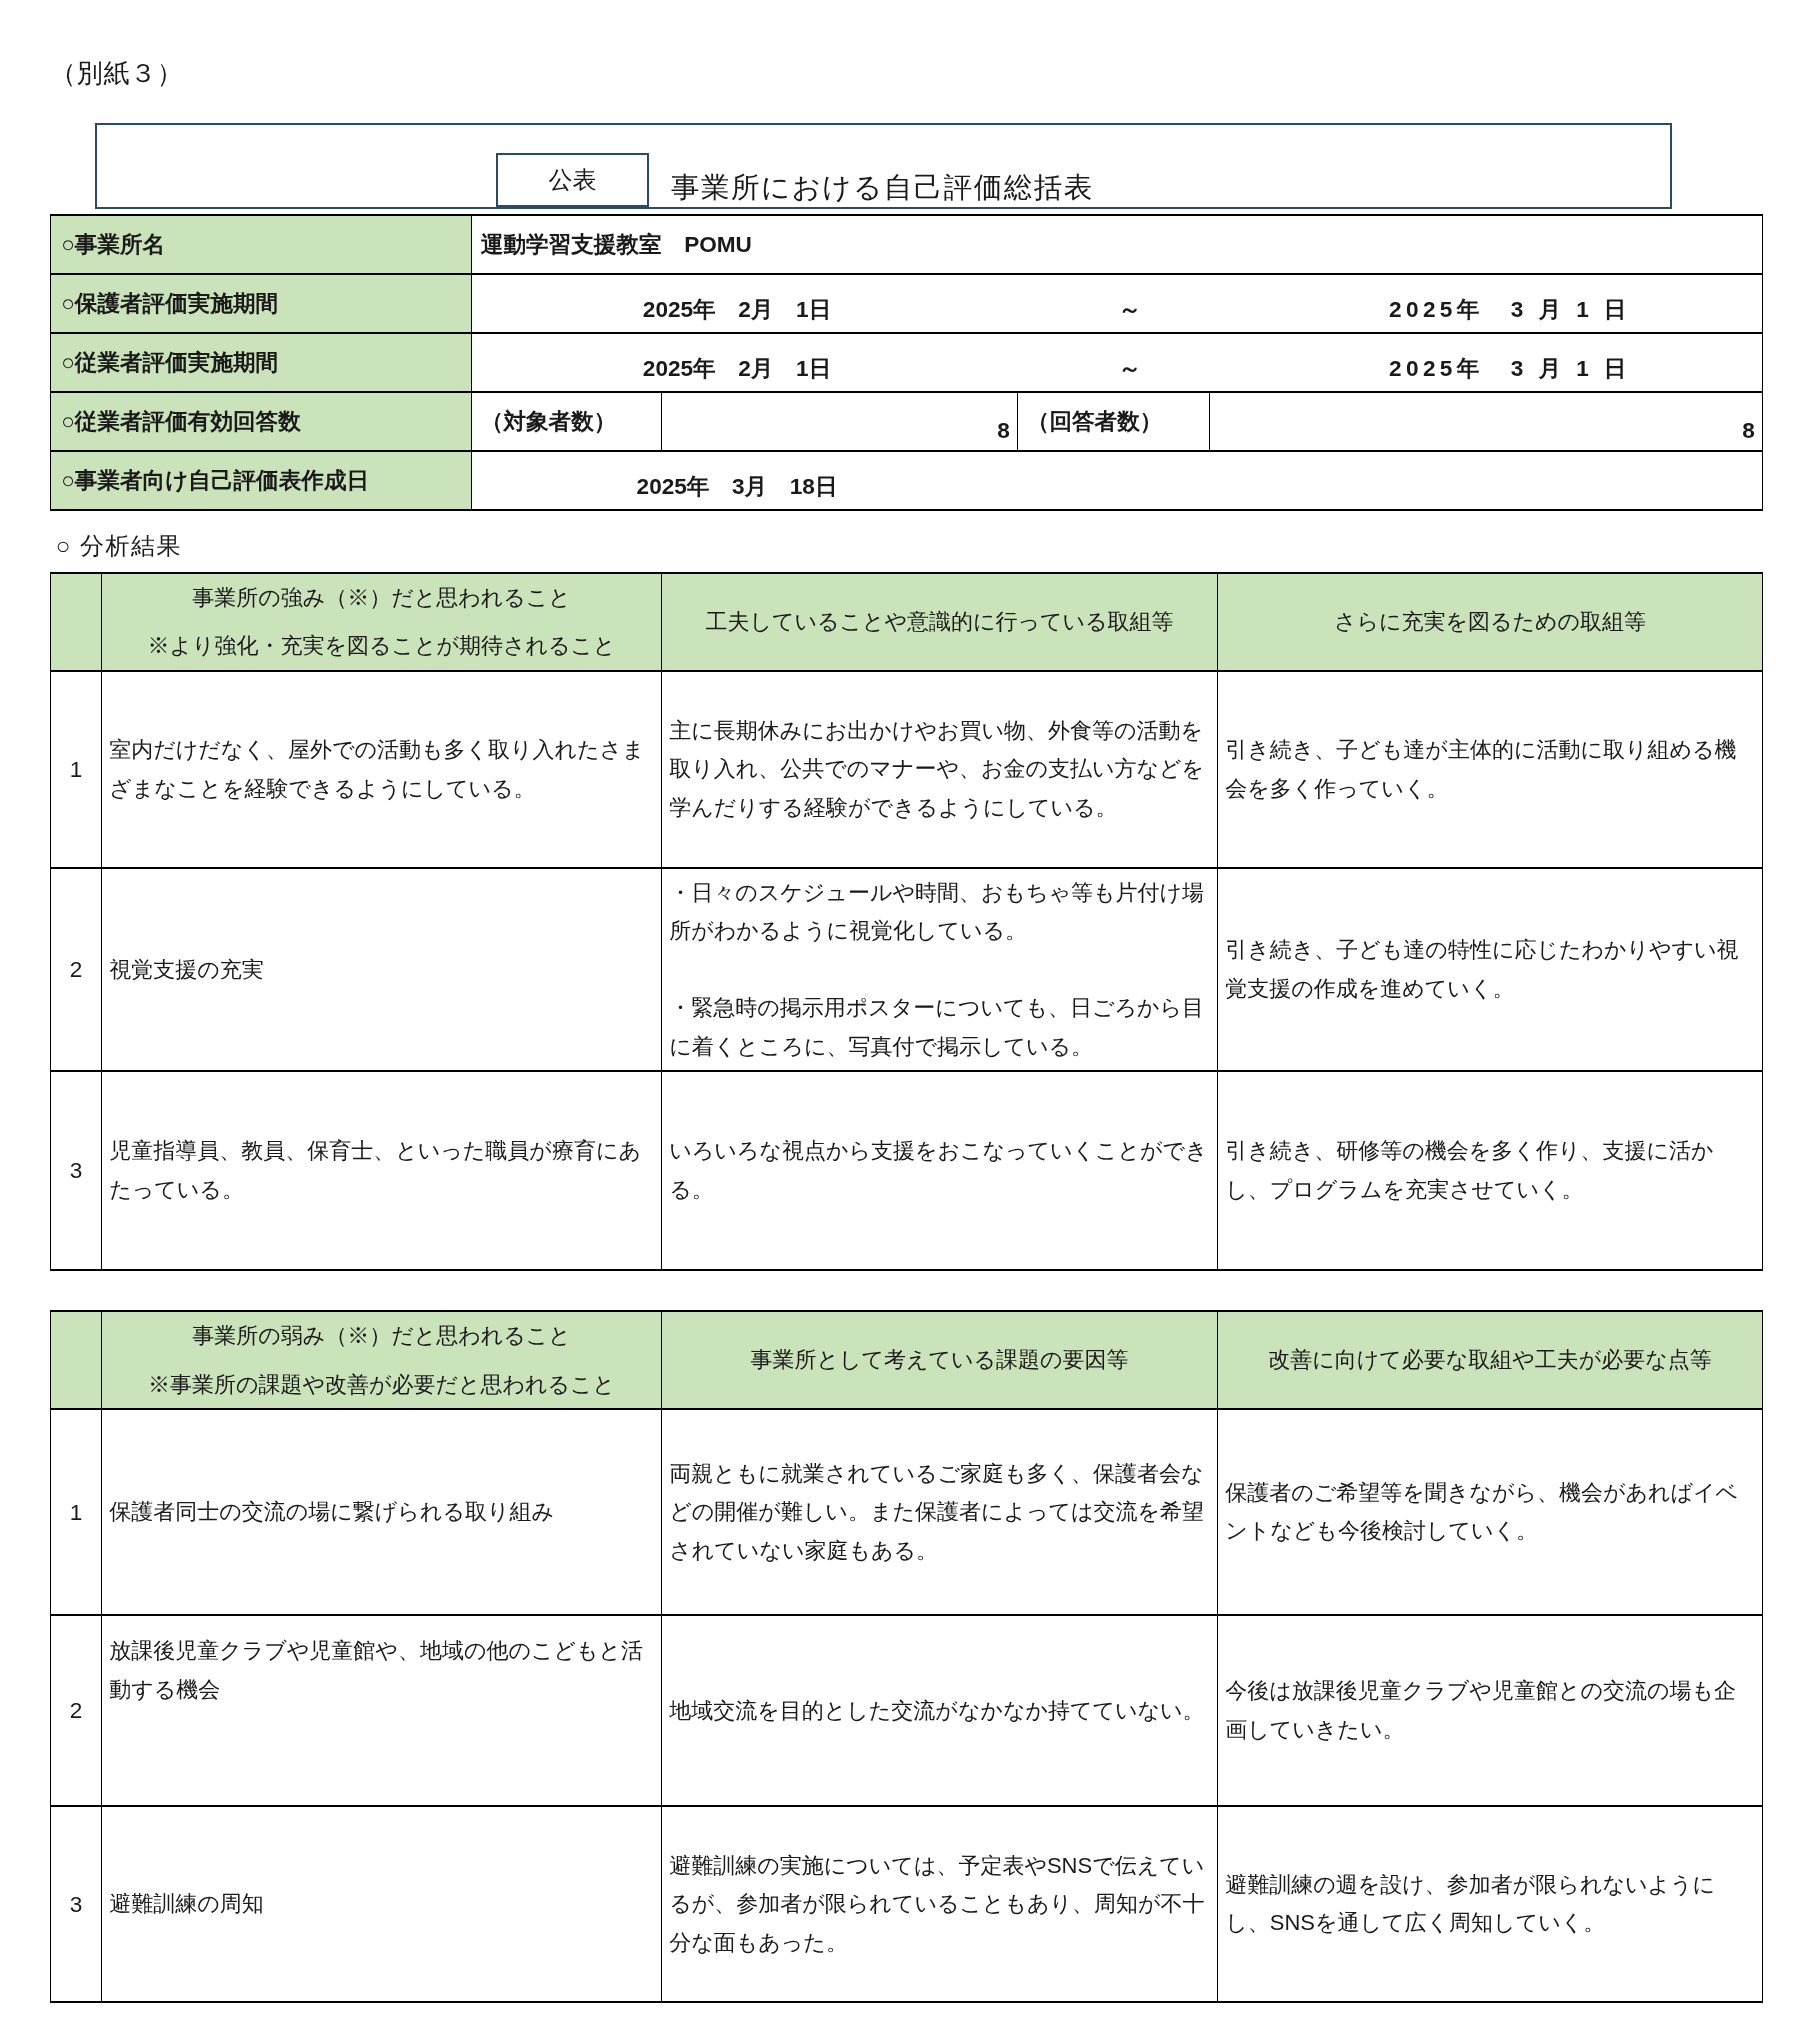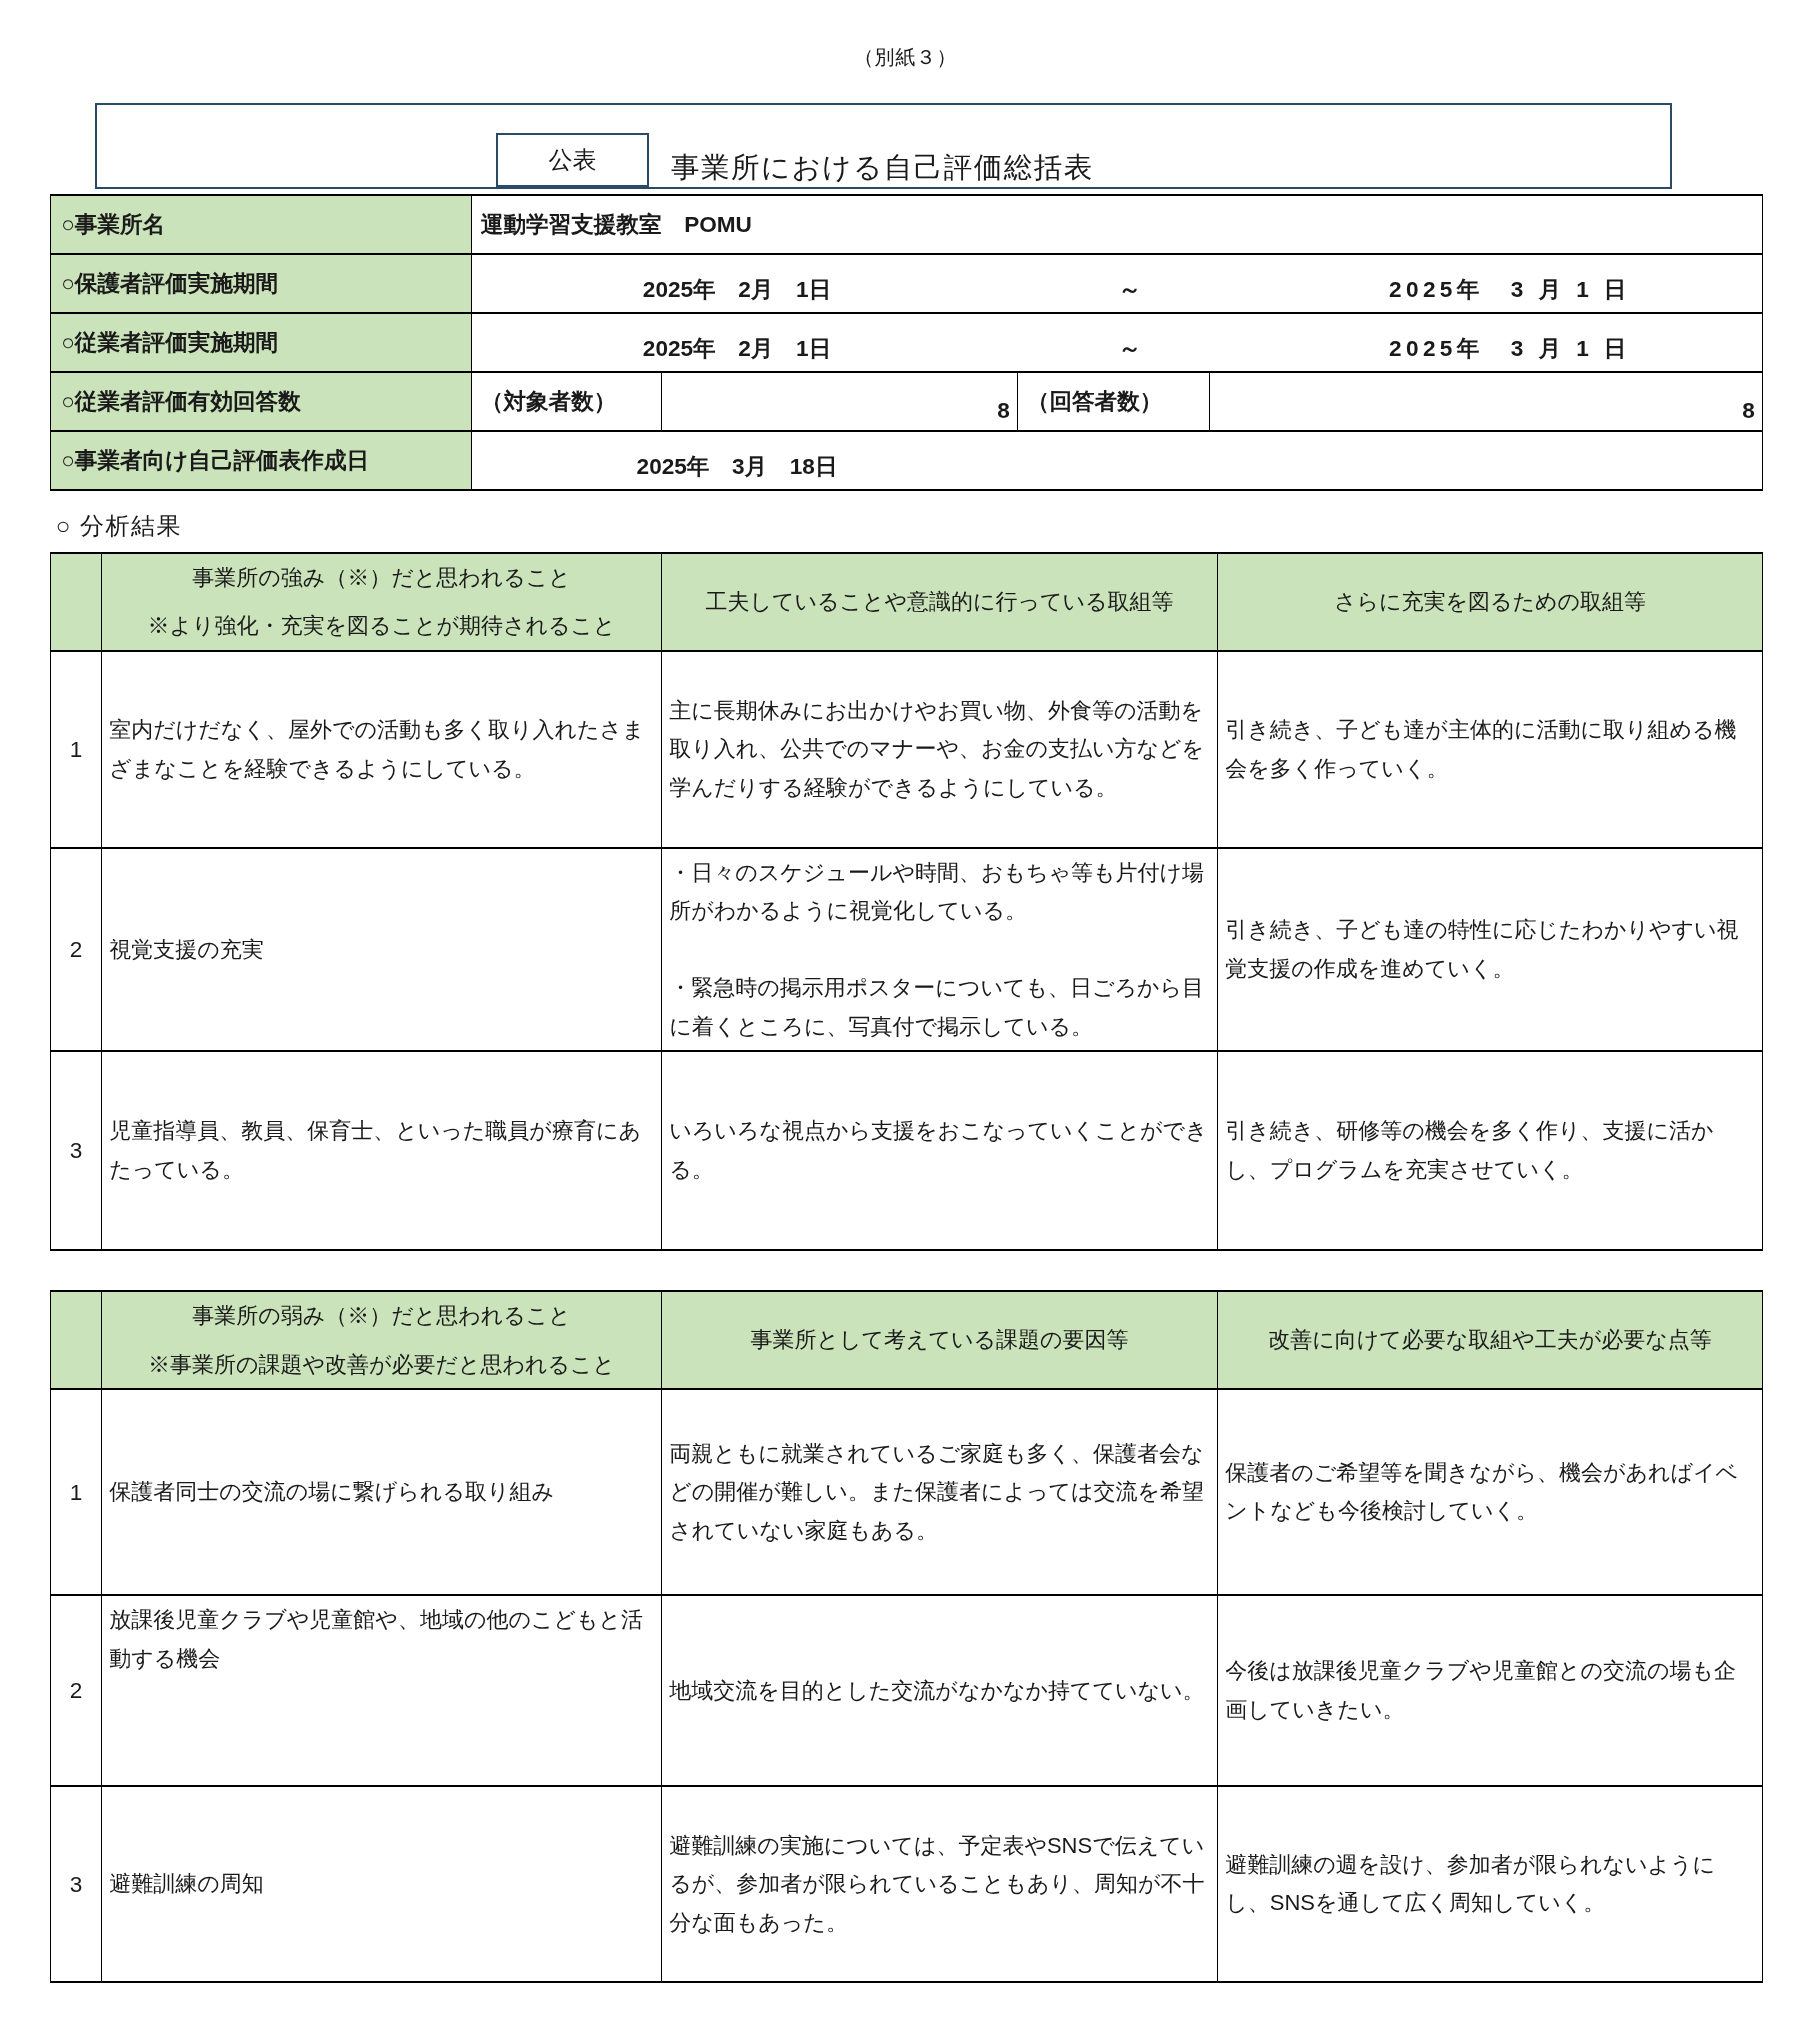--- a/index.html
+++ b/index.html
@@ -8,23 +8,23 @@
     width:1811px;
     height:2025px;
     background:#ffffff;
     font-family:"Liberation Sans", sans-serif;
     color:#1a1a1a;
     box-sizing:border-box;
     padding:0 50px 0 50px;
     overflow:hidden;
   }
   .top-note{
-    padding-top:44px;
-    text-align:center;
-    font-size:20px;
+    padding-top:56px;
+    text-align:left;
+    font-size:26px;
     letter-spacing:0.7px;
   }
   .header-frame{
     margin-top:32px;
     margin-left:45px;
     width:1577px;
     height:86px;
     border:2.9px solid #2a4a66;
     box-sizing:border-box;
     display:flex;
@@ -112,21 +112,21 @@
     text-align:center;
     vertical-align:middle;
     font-size:22.6px;
   }
   td.acell{
     padding:4.4px 5.8px 4.4px 7.3px;
     vertical-align:middle;
     white-space:pre-line;
     overflow-wrap:anywhere;
   }
-  td.acell.top{vertical-align:top;padding-top:5px;}
+  td.acell.top{vertical-align:top;padding-top:16px;}
   tr.h1{height:74px;margin-left:36px;}
   tr.h2{height:97px;}
   tr.r270{height:197px;}
   tr.r262{height:191px;}
   tr.r272{height:199px;}
   tr.r282{height:206px;}
   tr.r268{height:196px;}
 </style>
 </head>
 <body>

